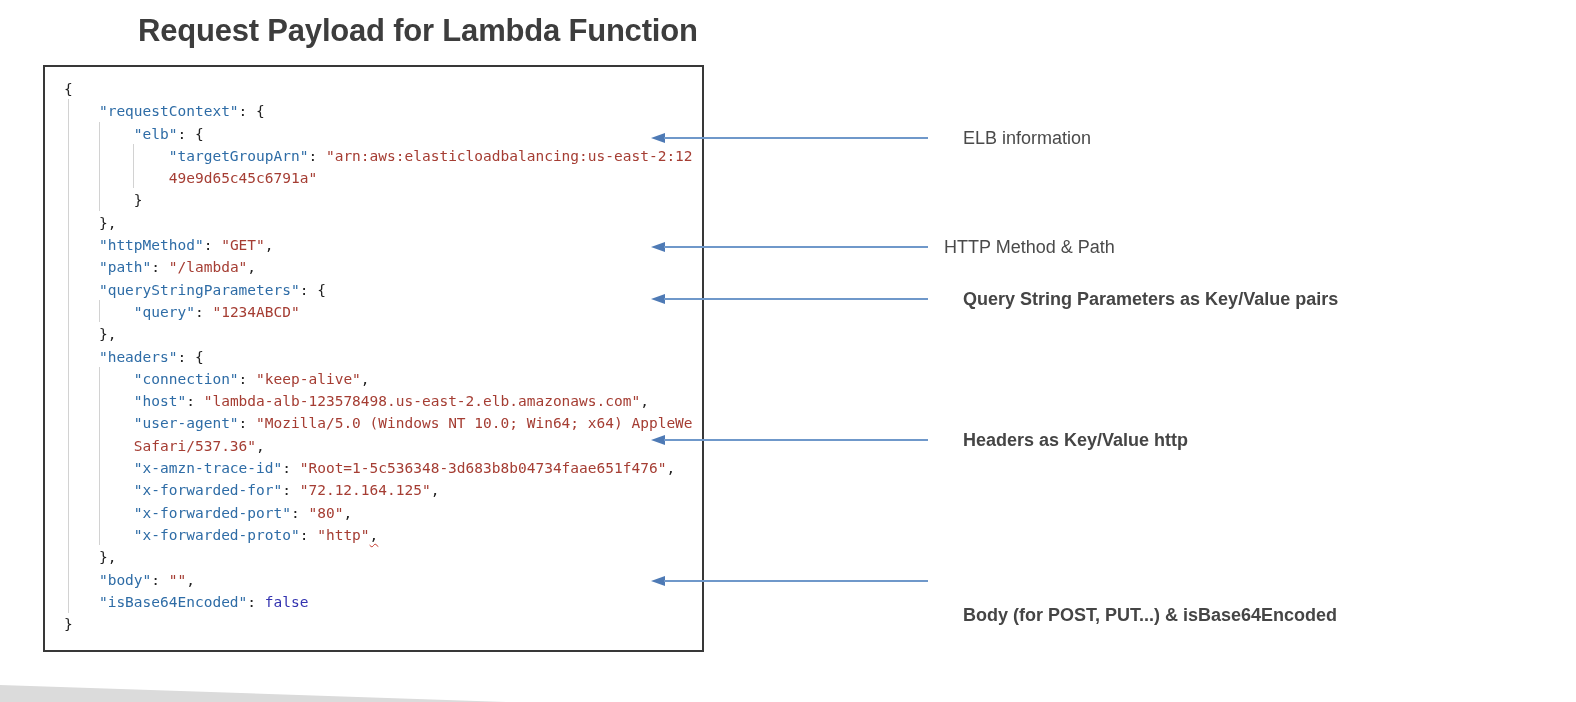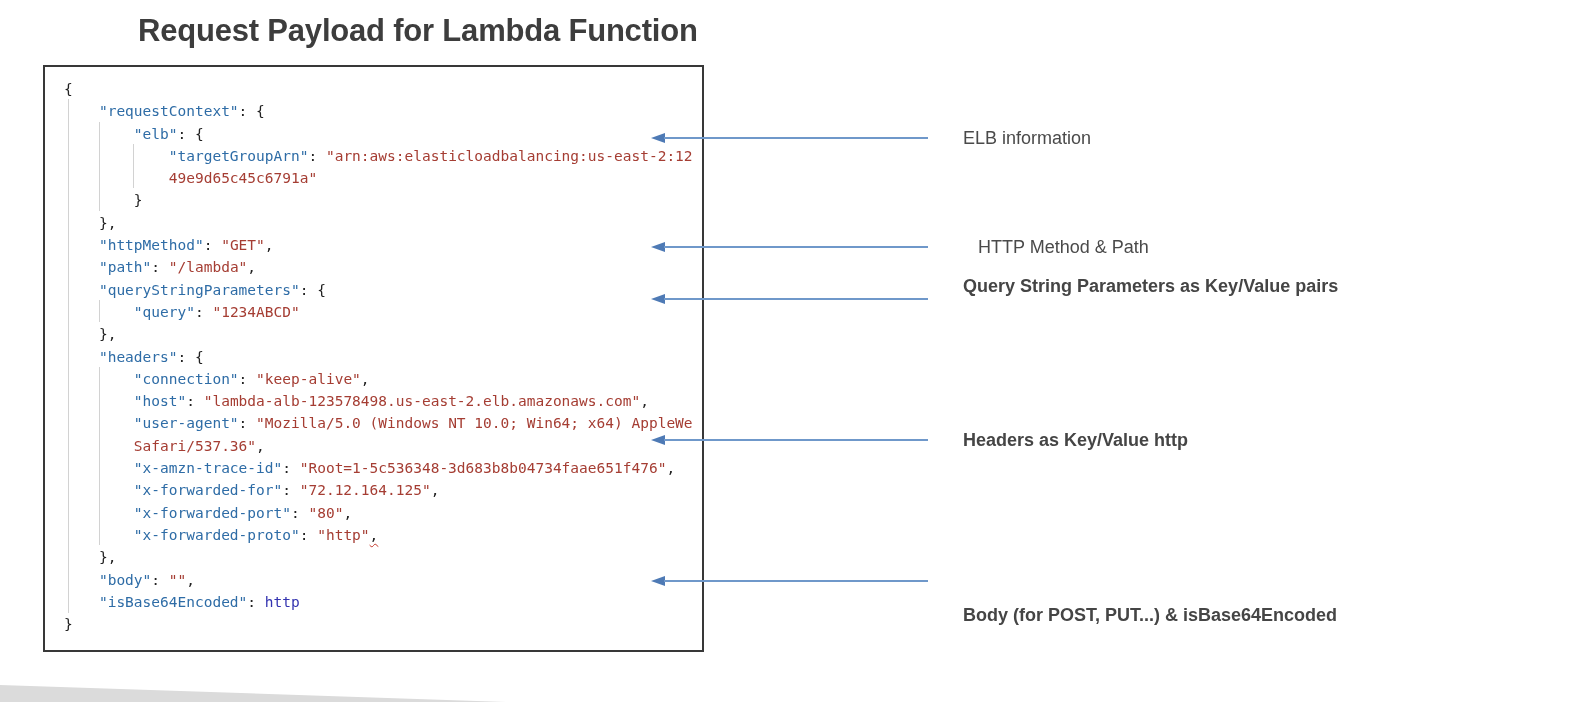--- a/index.html
+++ b/index.html
@@ -114,35 +114,35 @@
         <div class="ln"><span class="tok-p">        </span><span class="tok-k">"connection"</span><span class="tok-p">: </span><span class="tok-s">"keep-alive"</span><span class="tok-p">,</span></div>
         <div class="ln"><span class="tok-p">        </span><span class="tok-k">"host"</span><span class="tok-p">: </span><span class="tok-s">"lambda-alb-123578498.us-east-2.elb.amazonaws.com"</span><span class="tok-p">,</span></div>
         <div class="ln"><span class="tok-p">        </span><span class="tok-k">"user-agent"</span><span class="tok-p">: </span><span class="tok-s">"Mozilla/5.0 (Windows NT 10.0; Win64; x64) AppleWe</span></div>
         <div class="ln"><span class="tok-p">        </span><span class="tok-s">Safari/537.36"</span><span class="tok-p">,</span></div>
         <div class="ln"><span class="tok-p">        </span><span class="tok-k">"x-amzn-trace-id"</span><span class="tok-p">: </span><span class="tok-s">"Root=1-5c536348-3d683b8b04734faae651f476"</span><span class="tok-p">,</span></div>
         <div class="ln"><span class="tok-p">        </span><span class="tok-k">"x-forwarded-for"</span><span class="tok-p">: </span><span class="tok-s">"72.12.164.125"</span><span class="tok-p">,</span></div>
         <div class="ln"><span class="tok-p">        </span><span class="tok-k">"x-forwarded-port"</span><span class="tok-p">: </span><span class="tok-s">"80"</span><span class="tok-p">,</span></div>
         <div class="ln"><span class="tok-p">        </span><span class="tok-k">"x-forwarded-proto"</span><span class="tok-p">: </span><span class="tok-s">"http"</span><span class="tok-e">,</span></div>
         <div class="ln"><span class="tok-p">    },</span></div>
         <div class="ln"><span class="tok-p">    </span><span class="tok-k">"body"</span><span class="tok-p">: </span><span class="tok-s">""</span><span class="tok-p">,</span></div>
-        <div class="ln"><span class="tok-p">    </span><span class="tok-k">"isBase64Encoded"</span><span class="tok-p">: </span><span class="tok-b">http</span></div>
+        <div class="ln"><span class="tok-p">    </span><span class="tok-k">"isBase64Encoded"</span><span class="tok-p">: </span><span class="tok-b">false</span></div>
         <div class="ln"><span class="tok-p">}</span></div>
       </div>
   </div>
 
   <div id="annotations-layer">
       <div class="arrowhead" style="left: 651px; top: 132.5px; border-right-color: rgb(78, 122, 181);"></div>
       <div class="arrow-line" style="left: 664px; top: 137px; width: 264px; background: rgb(111, 152, 202);"></div>
       <div class="annotation-label" style="top: 122px; left: 963px;">ELB information</div>
       <div class="arrowhead" style="left: 651px; top: 241.5px; border-right-color: rgb(78, 122, 181);"></div>
       <div class="arrow-line" style="left: 664px; top: 246px; width: 264px; background: rgb(111, 152, 202);"></div>
-      <div class="annotation-label" style="top: 231px; left: 978px;">HTTP Method &amp; Path</div>
+      <div class="annotation-label" style="top: 231px; left: 944px;">HTTP Method &amp; Path</div>
       <div class="arrowhead" style="left: 651px; top: 293.5px; border-right-color: rgb(78, 122, 181);"></div>
       <div class="arrow-line" style="left: 664px; top: 298px; width: 264px; background: rgb(111, 152, 202);"></div>
-      <div class="annotation-label bold" style="top: 270px; left: 963px;">Query String Parameters as Key/Value pairs</div>
+      <div class="annotation-label bold" style="top: 283px; left: 963px;">Query String Parameters as Key/Value pairs</div>
       <div class="arrowhead" style="left: 651px; top: 434.5px; border-right-color: rgb(78, 122, 181);"></div>
       <div class="arrow-line" style="left: 664px; top: 439px; width: 264px; background: rgb(111, 152, 202);"></div>
       <div class="annotation-label bold" style="top: 424px; left: 963px;">Headers as Key/Value http</div>
       <div class="arrowhead" style="left: 651px; top: 575.5px; border-right-color: rgb(78, 122, 181);"></div>
       <div class="arrow-line" style="left: 664px; top: 580px; width: 264px; background: rgb(111, 152, 202);"></div>
       <div class="annotation-label bold" style="top: 599px; left: 963px;">Body (for POST, PUT...) &amp; isBase64Encoded</div>
     </div>
 
   <div class="corner-decoration"></div>
 </div>

